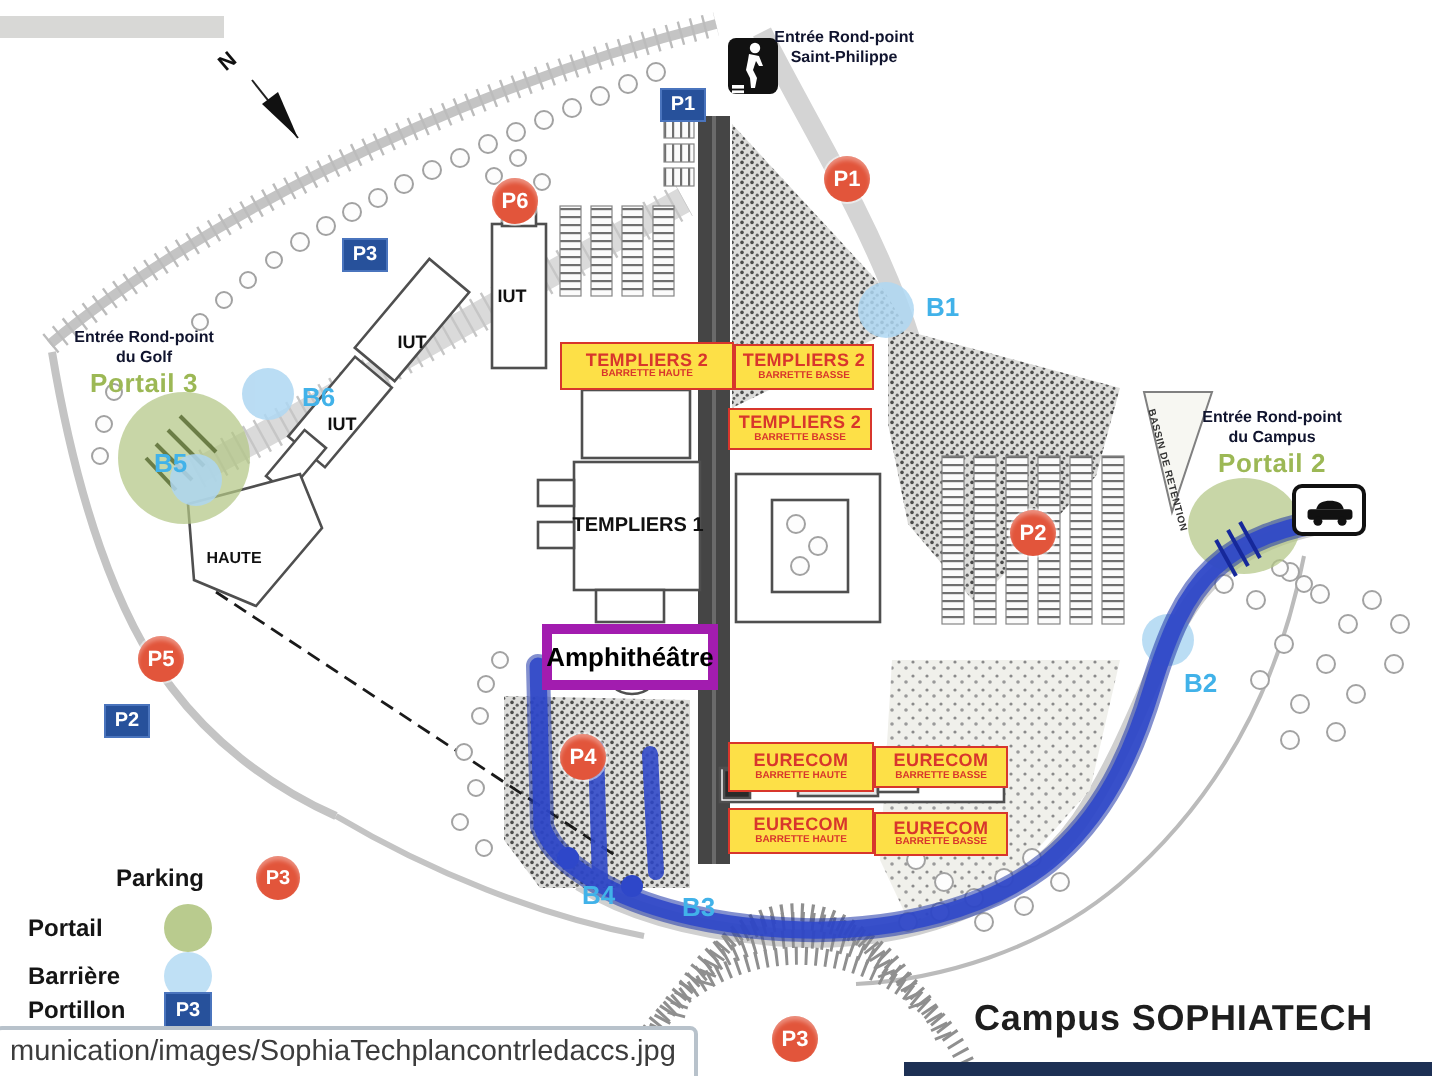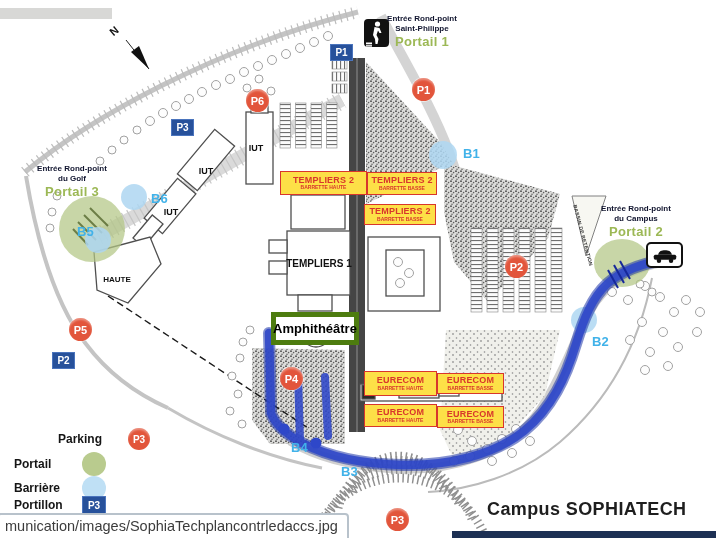--- a/index.html
+++ b/index.html
@@ -17,21 +17,21 @@
   .ent{position:absolute;color:#10142e;font-weight:bold;font-size:8px;text-align:center;line-height:1.2;}
   .ent .portal{color:#9cb855;font-size:13px;letter-spacing:.3px;margin-top:1px;}
   .bl{position:absolute;color:#111;font-weight:bold;transform:translate(-50%,-50%);white-space:nowrap;}
 
   
   .rbox{position:absolute;background:#fde047;border:1.5px solid #d8362c;display:flex;flex-direction:column;
     align-items:center;justify-content:center;line-height:1.15;text-align:center;}
   .rbox .t{color:#d8362c;font-weight:bold;font-size:9px;letter-spacing:.2px;white-space:nowrap;}
   .rbox .s{color:#d8362c;font-weight:bold;font-size:5px;white-space:nowrap;}
   .amph{position:absolute;left:271px;top:312px;width:78px;height:23px;background:#fff;
-    border:5px solid #4d7c0f;display:flex;align-items:center;justify-content:center;
+    border:5px solid #a21caf;display:flex;align-items:center;justify-content:center;
     font-weight:bold;font-size:13px;color:#000;white-space:nowrap;}
 
   
   .lrow{position:absolute;left:14px;width:92px;display:flex;align-items:center;justify-content:space-between;}
   .lrow .ltxt{font-weight:bold;font-size:12px;color:#151515;}
   .lg-park{width:22px;height:22px;border-radius:50%;background:#e2553b;color:#fff;font-weight:bold;
     font-size:10px;display:flex;align-items:center;justify-content:center;
     box-shadow:inset 0 2px 2px rgba(255,255,255,.35);}
   .lg-green{width:24px;height:24px;border-radius:50%;background:#b9cb8e;}
   .lg-blue{width:24px;height:24px;border-radius:50%;background:#bfe0f5;}
@@ -288,21 +288,20 @@
       <circle cx="10" cy="17" r="2.6"></circle>
           <circle cx="24" cy="17" r="2.6"></circle>
     </g>
       </svg>
   </div>
   <div class="compassN">N</div>
 
   <div class="ent" style="left:372px;top:14px;width:100px;">
     <div>Entrée Rond-point</div>
     <div>Saint-Philippe</div>
-    <div class="portal">Portail 1</div>
   </div>
   <div class="ent" style="left:588px;top:204px;width:96px;">
     <div>Entrée Rond-point</div>
     <div>du Campus</div>
     <div class="portal">Portail 2</div>
   </div>
   <div class="ent" style="left:24px;top:164px;width:96px;">
     <div>Entrée Rond-point</div>
     <div>du Golf</div>
     <div class="portal">Portail 3</div>
@@ -314,21 +313,21 @@
   <div class="mk-park" style="left:280px;top:367px;">P4</div>
   <div class="mk-park" style="left:69px;top:318px;">P5</div>
   <div class="mk-park" style="left:246px;top:89px;">P6</div>
 
   <div class="mk-till" style="left:330px;top:44px;">P1</div>
   <div class="mk-till" style="left:52px;top:352px;">P2</div>
   <div class="mk-till" style="left:171px;top:119px;">P3</div>
 
   <div class="blab" style="left:463px;top:146px;">B1</div>
   <div class="blab" style="left:592px;top:334px;">B2</div>
-  <div class="blab" style="left:341px;top:464px;">B3</div>
+  <div class="blab" style="left:341px;top:446px;">B3</div>
   <div class="blab" style="left:291px;top:440px;">B4</div>
   <div class="blab" style="left:61px;top:224px;margin-left:16px;">B5</div>
   <div class="blab" style="left:151px;top:191px;">B6</div>
 
   <div class="bl" style="left:256px;top:148px;font-size:9px;">IUT</div>
   <div class="bl" style="left:206px;top:171px;font-size:9px;">IUT</div>
   <div class="bl" style="left:171px;top:212px;font-size:9px;">IUT</div>
   <div class="bl" style="left:117px;top:279px;font-size:8px;">HAUTE</div>
   <div class="bl" style="left:319px;top:263px;font-size:10px;">TEMPLIERS 1</div>
   <div class="bassin">BASSIN DE RETENTION</div>

